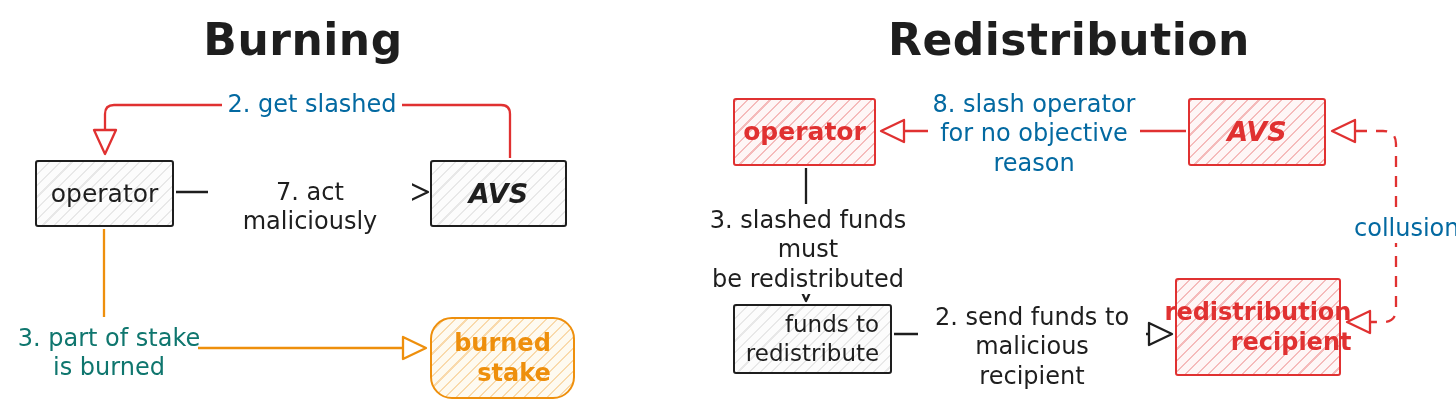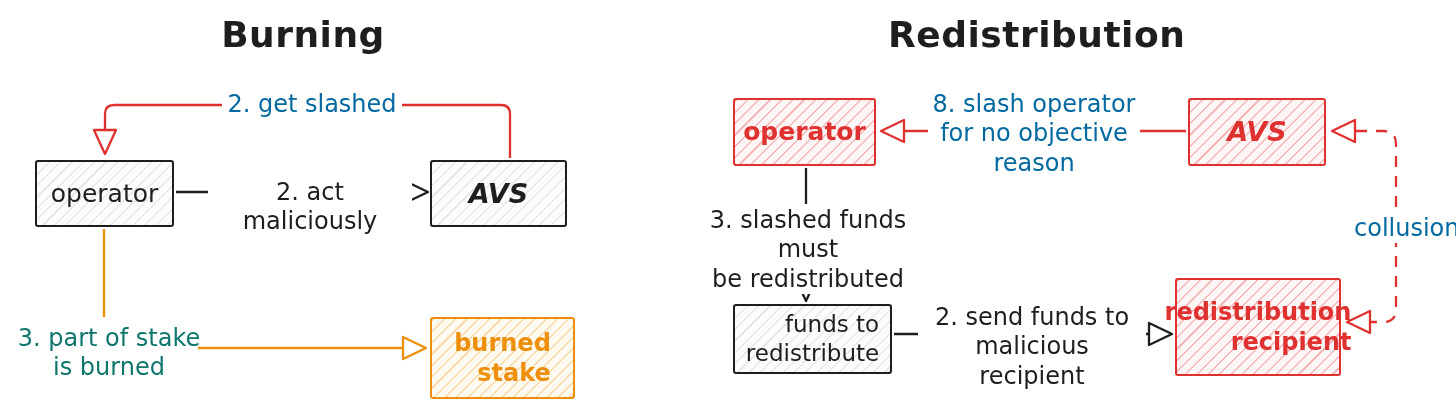--- a/index.html
+++ b/index.html
@@ -8,21 +8,21 @@
     width:1456px;height:415px;
     background:#ffffff;
     font-family:"DejaVu Sans", sans-serif;
     color:#1e1e1e;
     overflow:hidden;
   }
   #connectors{position:absolute;left:0;top:0;width:1456px;height:415px;}
 
   .title{
     position:absolute;
-    font-size:36px;font-weight:700;
+    font-size:44px;font-weight:700;
     text-align:center;color:#1e1e1e;
     letter-spacing:.5px;
   }
   .box{
     position:absolute;
     display:flex;align-items:center;justify-content:center;
     text-align:right;
     border:2.5px solid #1e1e1e;
     border-radius:3px;
     font-size:25px;font-weight:500;
@@ -36,20 +36,21 @@
     border-color:#e03131;color:#e03131;
     background:
       repeating-linear-gradient(135deg, rgba(224,49,49,0.30) 0 1.5px, transparent 1.5px 8px),
       #fef6f6;
   }
   .box.orange{
     border-color:#ee8f0c;color:#ee8f0c;
     background:
       repeating-linear-gradient(135deg, rgba(238,143,12,0.30) 0 1.5px, transparent 1.5px 8px),
       #fefaf0;
+    border-radius: 22px;
   }
   .lbl{
     position:absolute;
     font-size:24px;font-weight:500;
     text-align:center;
     white-space:pre-line;
     line-height:1.22;
     background:#ffffff;
     padding:0 4px;
   }
@@ -91,21 +92,21 @@
 
   <div class="title" style="left:163px;top:14px;width:280px;">Burning</div>
 
   <div class="box" style="left:35px;top:160px;width:135px;height:63px;">operator</div>
 
   <div class="box" style="left:430px;top:160px;width:133px;height:63px;font-style:italic;font-weight:700;font-size:27px;">AVS</div>
 
   <div class="box orange" style="left:430px;top:317px;width:141px;height:78px;font-size:24px;font-weight:700;">burned
 stake</div>
 
-  <div class="lbl black" style="left:208px;top:178px;width:196px;">2. act maliciously</div>
+  <div class="lbl black" style="left:208px;top:178px;width:196px;">7. act maliciously</div>
 
   <div class="lbl red" style="left:222px;top:90px;width:172px;">2. get slashed</div>
 
   <div class="lbl orange" style="left:5px;top:324px;width:200px;background:transparent;">3. part of stake
 is burned</div>
 
   <div class="title" style="left:888px;top:14px;width:280px;">Redistribution</div>
 
   <div class="box red" style="left:733px;top:98px;width:139px;height:64px;font-weight:700;">operator</div>
 

